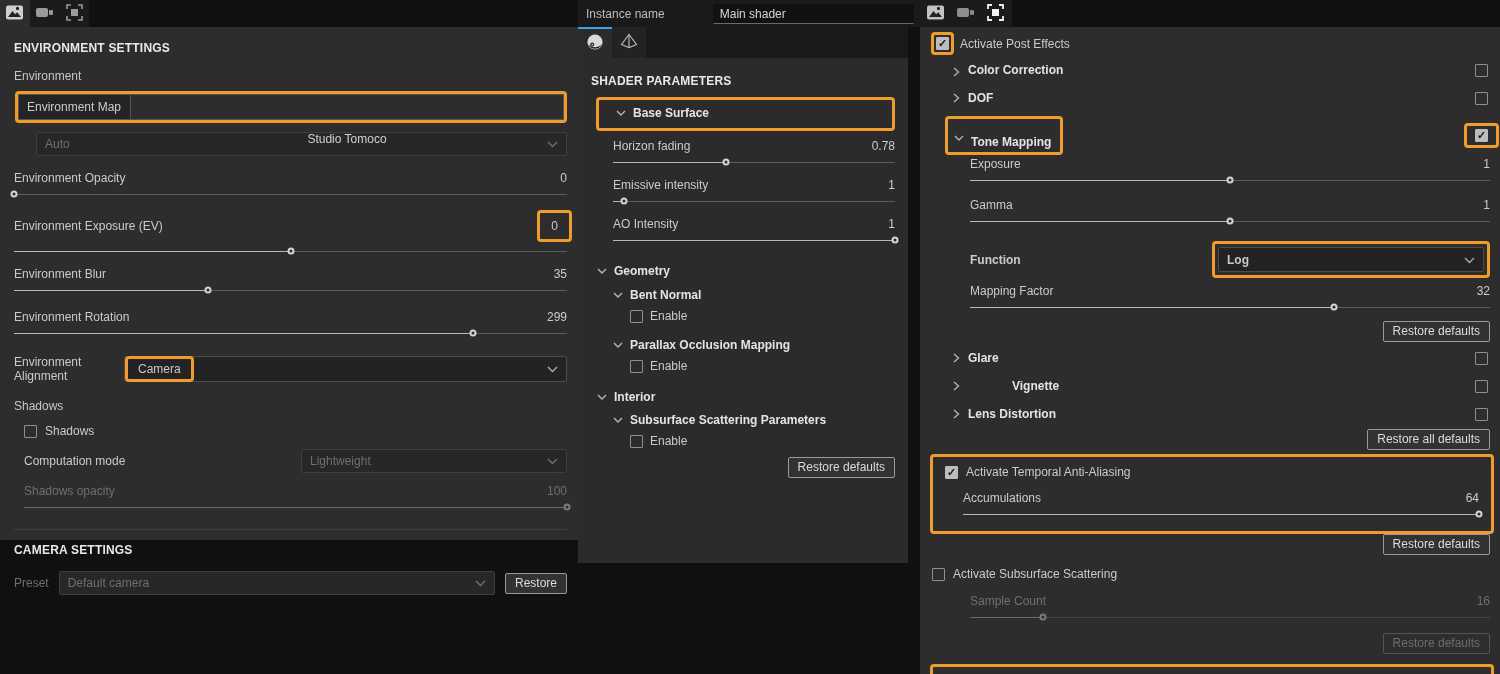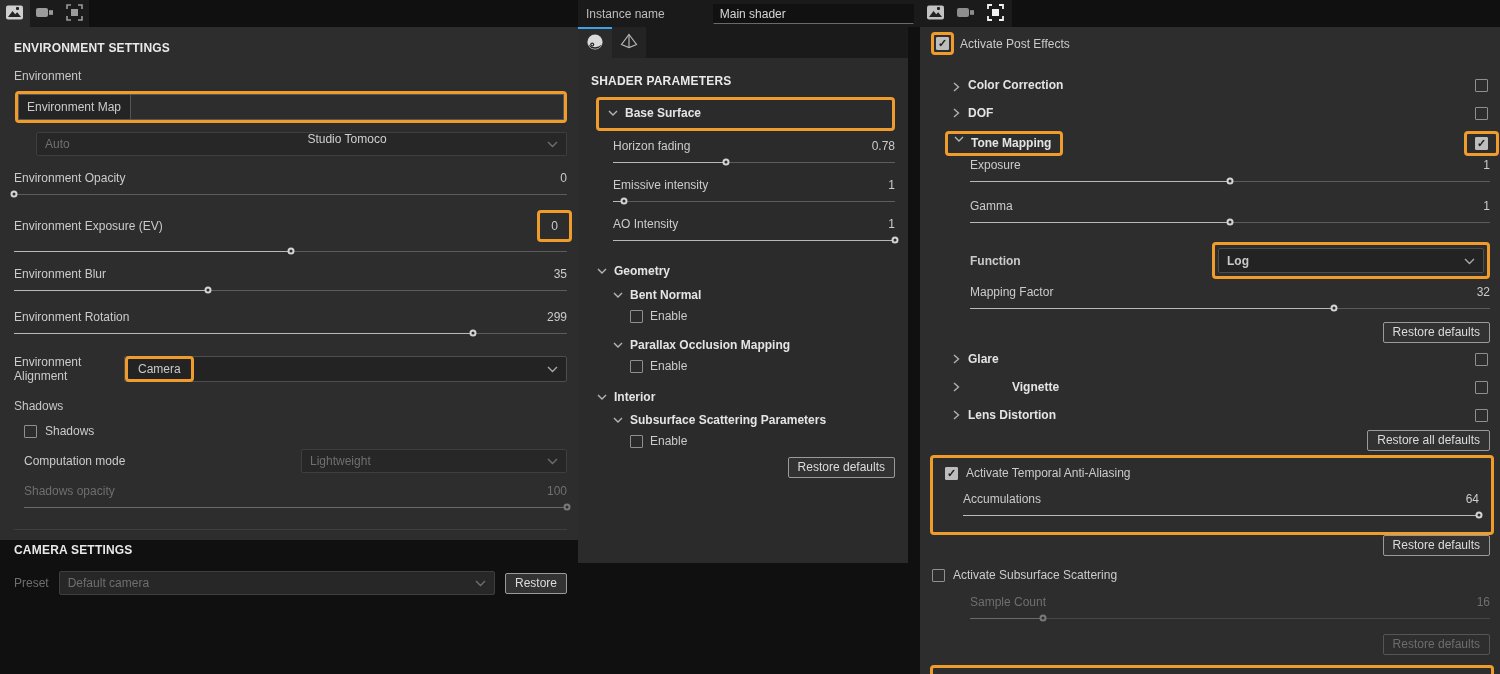--- a/index.html
+++ b/index.html
@@ -295,21 +295,21 @@
             <line x1="9" y1="1.5" x2="9" y2="14.5"></line>
           </svg>
       </span>
     </div>
     <div style="flex:1; background:#1a1a1a;"></div>
   </div>
 
   <div class="mid-body">
     <div class="h1" style="margin-top:16px;">SHADER PARAMETERS</div>
 
-    <div class="hl" style="margin:9px 0 0 5px; padding:6px 8px 8px;">
+    <div class="hl" style="margin:9px 0 0 5px; padding:6px 16px 8px;">
       <div class="row">
         <span class="chev">
             <svg width="10" height="7" viewBox="0 0 10 7" fill="none" stroke="#b5b5b5" stroke-width="1.4">
               <polyline points="1,1 5,5 9,1"></polyline>
             </svg>
           </span>
         <span class="bold">Base Surface</span>
       </div>
     </div>
 
@@ -414,21 +414,21 @@
 
     <div class="row" style="margin-top:5px;">
       <span class="hl" style="padding:2px; display:inline-flex; margin-left:-1px;">
         <span class="checkbox checked">
             <span>✓</span>
           </span>
       </span>
       <span style="margin-left:6px;">Activate Post Effects</span>
     </div>
 
-    <div class="row" style="margin-top:23px; margin-left:18px;align-items:flex-end;">
+    <div class="row" style="margin-top:8px; margin-left:18px;align-items:flex-end;">
       <span class="chev">
           <svg width="7" height="10" viewBox="0 0 7 10" fill="none" stroke="#b0b0b0" stroke-width="1.4">
             <polyline points="1,1 5.5,5 1,9"></polyline>
           </svg>
         </span>
       <span class="bold">Color Correction</span>
       <span class="spacer"></span>
       <span class="checkbox" style="margin-right:2px;"></span>
     </div>
 
@@ -437,21 +437,21 @@
           <svg width="7" height="10" viewBox="0 0 7 10" fill="none" stroke="#b0b0b0" stroke-width="1.4">
             <polyline points="1,1 5.5,5 1,9"></polyline>
           </svg>
         </span>
       <span class="bold">DOF</span>
       <span class="spacer"></span>
       <span class="checkbox" style="margin-right:2px;"></span>
     </div>
 
     <div class="row" style="margin-top:11px; margin-left:13px;">
-      <span class="hl" style="padding:2px 9px 3px 5px; display:inline-flex; align-items:flex-start;">
+      <span class="hl" style="padding:16px 9px 3px 5px; display:inline-flex; align-items:flex-start;">
         <span class="chev">
             <svg width="10" height="7" viewBox="0 0 10 7" fill="none" stroke="#b5b5b5" stroke-width="1.4">
               <polyline points="1,1 5,5 9,1"></polyline>
             </svg>
           </span>
         <span class="bold">Tone Mapping</span>
       </span>
       <span class="spacer"></span>
       <span class="hl" style="padding:3px 8px; display:inline-flex; margin-right:-9px;">
         <span class="checkbox checked">

